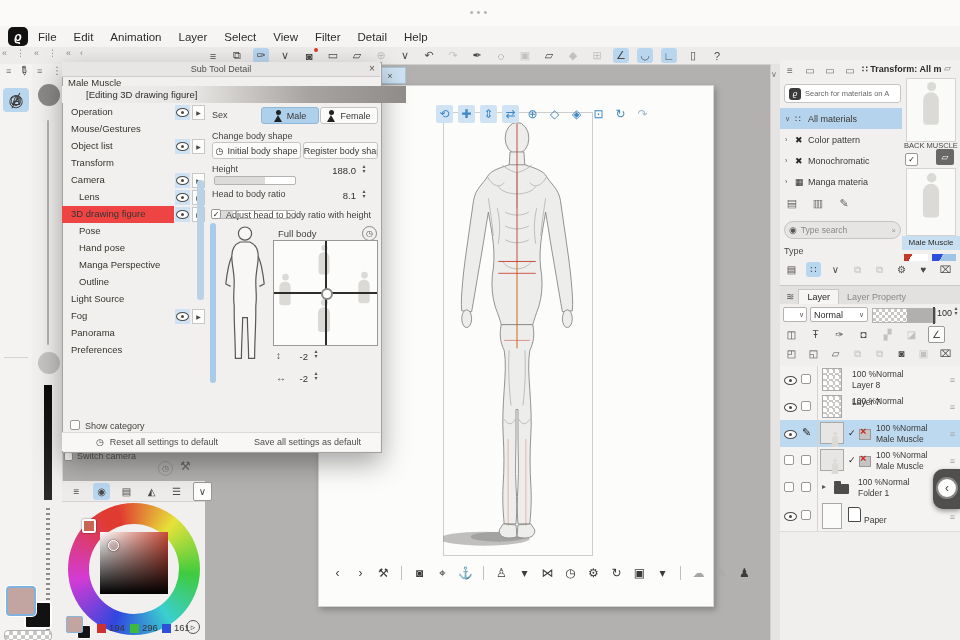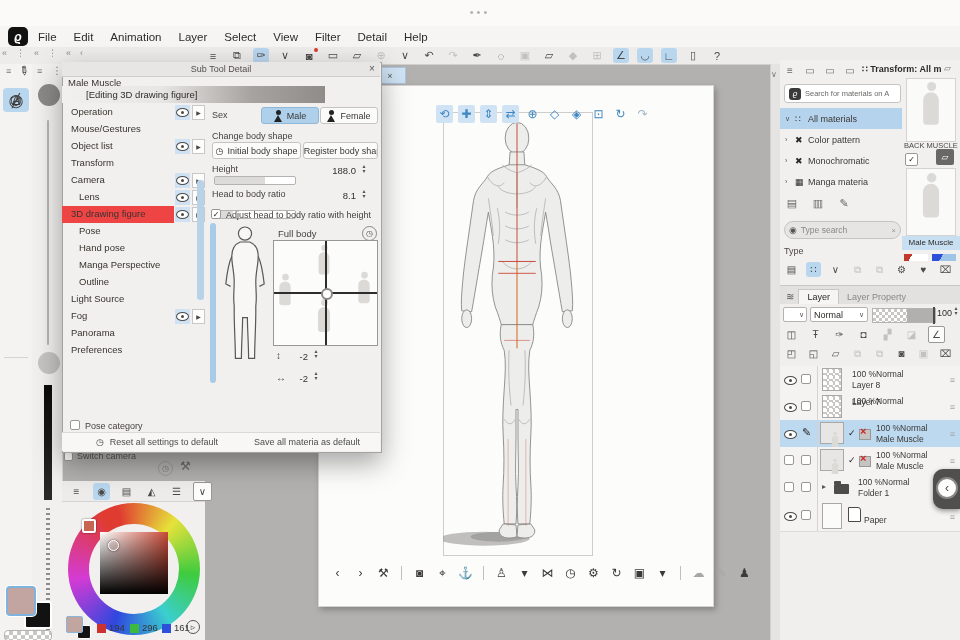--- a/index.html
+++ b/index.html
@@ -37,21 +37,21 @@
   .cbar .ic{font-size:12px;color:#3d3b39;width:15px}
   .cbar .ic.disabled{color:#a8a6a4}
   .cbar .sep{width:1px;height:14px;background:#c2c0be;margin:0 2px}
   .canvastab{left:374px;top:67px;width:30px;height:15px;background:#cfe3f4;border:1px solid #a9c6de;
              display:flex;align-items:center;justify-content:center;font-size:9px;color:#555}
   
   .dlg{left:62px;top:62px;width:318px;height:389px;background:#f1f0ee;border:1px solid #a5a3a1;
        box-shadow:0 10px 26px rgba(0,0,0,.35);z-index:40}
   .dlgtitle{left:62px;top:62px;width:318px;height:14px;background:#e8e6e4;border-bottom:1px solid #cfcdcb;z-index:41;
             display:flex;align-items:center;justify-content:center;font-size:9px;color:#504e4c}
-  .dlgband{left:62px;top:86px;width:263px;height:17px;z-index:41;
+  .dlgband{left:62px;top:86px;width:344px;height:17px;z-index:41;
            background:linear-gradient(to right,#f1f0ee 0%,#e8e6e4 38%,#a6a3a0 72%,#8f8c89 100%);
            font-size:9.5px;color:#2f2d2b;display:flex;align-items:center;padding-left:24px;box-sizing:border-box}
   .cats{left:62px;top:104px;width:144px;z-index:41}
   .cat{position:relative;height:17px}
   .cat .cl{position:absolute;left:0;top:0;width:112px;height:17px;font-size:9.5px;color:#38342f;
            padding:2px 0 0 9px;box-sizing:border-box;white-space:nowrap;overflow:hidden}
   .cat.indent .cl{padding-left:17px}
   .cat.selected .cl{background:#ef4444}
   .cat .ceye{position:absolute;left:113px;top:1px;width:15px;height:15px;display:none;align-items:center;justify-content:center;background:#cfe2f3}
   .cat .carr{position:absolute;left:130px;top:1px;width:13px;height:15px;display:none;align-items:center;justify-content:center;
@@ -450,25 +450,25 @@
     <span>▾</span>
   </div>
 <div class="abs" style="left:276px;top:372px;font-size:10px;color:#444;z-index:41">↔</div>
 <div class="abs" style="left:290px;top:373px;width:18px;text-align:right;font-size:9.5px;color:#333;z-index:41">-2</div>
 <div class="abs stp" style="left:312px;top:371px;z-index:41">
     <span>▴</span>
     <span>▾</span>
   </div>
 
 <div class="abs chk" style="left:70px;top:420px;z-index:41;background:#fff"></div>
-<div class="abs dlbl" style="left:85px;top:421px;z-index:41">Pose category</div>
+<div class="abs dlbl" style="left:85px;top:421px;z-index:41">Show category</div>
 <div class="abs dfoot">
   <span style="margin-left:24px">◷</span>
   <span>Reset all settings to default</span>
-  <span style="margin-left:30px">Save all materia as default</span>
+  <span style="margin-left:30px">Save all settings as default</span>
 </div>
 
 <div class="abs chk" style="left:64px;top:452px;width:9px;height:9px"></div>
 <div class="abs" style="left:77px;top:451px;font-size:9px;color:#55534f">Switch camera</div>
 <div class="abs" style="left:158px;top:461px;width:13px;height:13px;border:1px solid #9a9896;border-radius:50%;display:flex;align-items:center;justify-content:center;font-size:8px;color:#777">
     <span>◷</span>
   </div>
 <div class="abs" style="left:180px;top:459px;font-size:12px;color:#6a6866">⚒</div>
 
 <div class="abs" style="left:62px;top:481px;width:143px;height:21px;background:#edecea;border-bottom:1px solid #d5d3d1;display:flex;align-items:center;gap:8px;padding-left:6px;box-sizing:border-box">

